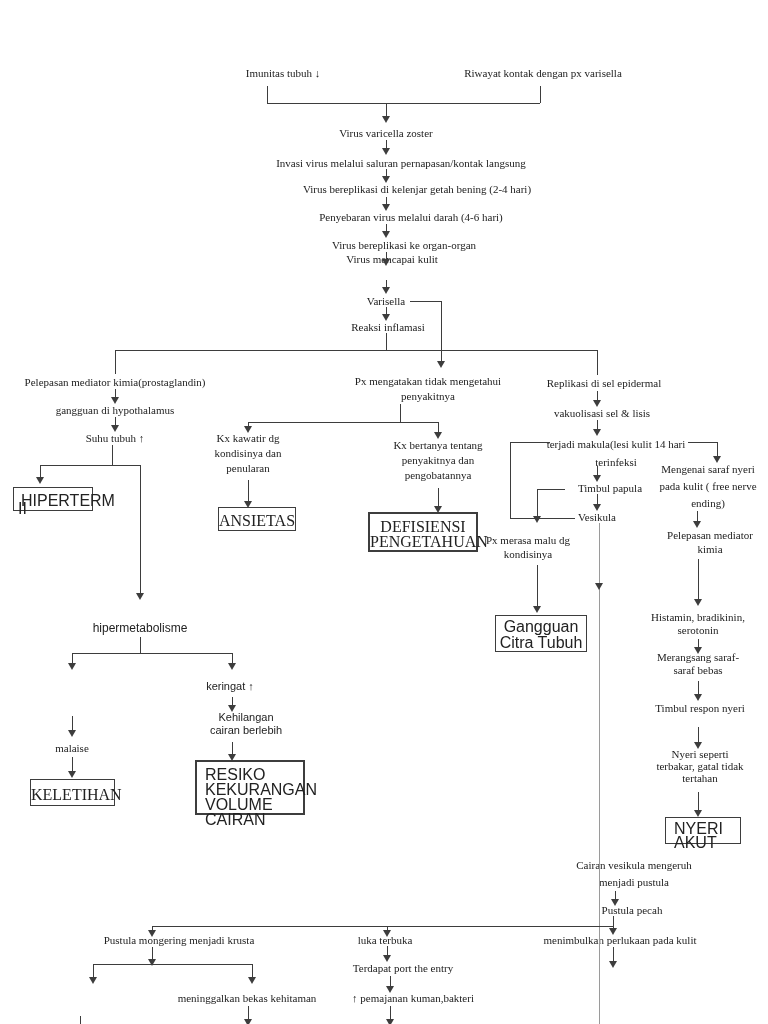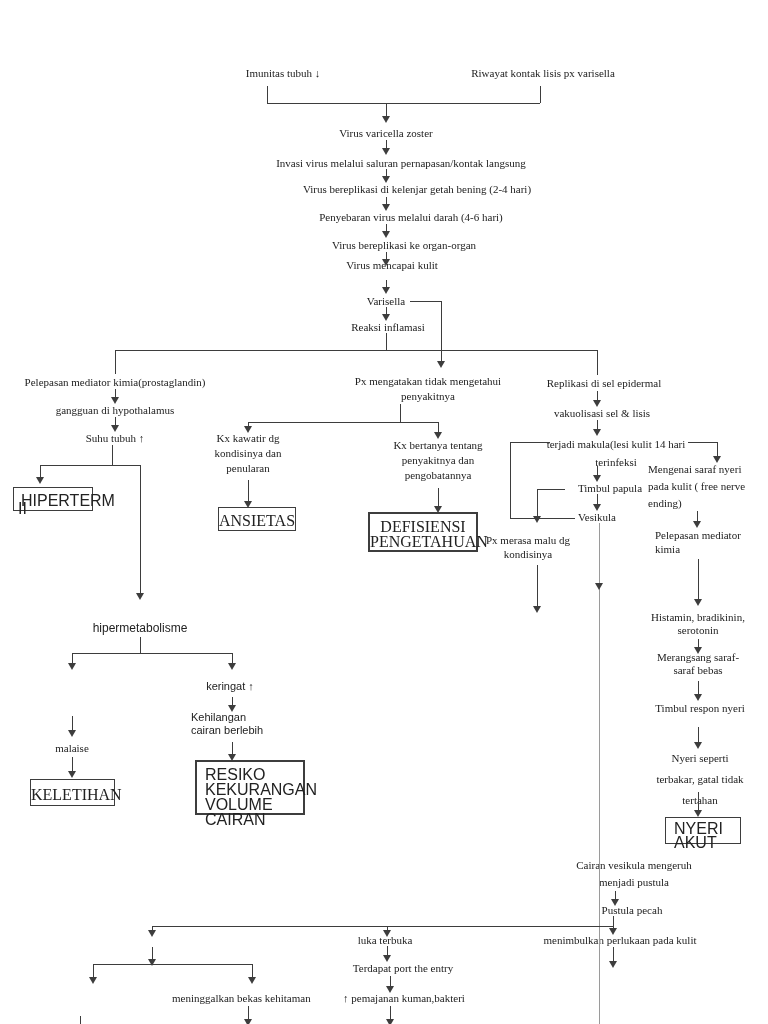--- a/index.html
+++ b/index.html
@@ -1,44 +1,44 @@
 <!DOCTYPE html>
 <html><head>
 <meta charset="utf-8">
 <style>
   html,body{margin:0;padding:0;background:#ffffff;}
   #page{position:relative;width:768px;height:1024px;background:#ffffff;overflow:hidden;
         font-family:"Liberation Serif", serif;color:#222222;}
   .n{position:absolute;font-size:11px;line-height:14px;text-align:center;white-space:pre-line;}
   .sans{font-family:"Liberation Sans", sans-serif;}
-  .la{text-align:left;}
+  .la{text-align:center;}
   .box{position:absolute;border:1px solid #3d3d3d;box-sizing:border-box;font-size:16px;
        text-align:center;white-space:pre-line;}
   .b2{border-width:2px;}
   .vline,.hline{position:absolute;background:#3d3d3d;}
   .vline{width:1px;}
   .hline{height:1px;}
   .gline{position:absolute;width:1px;background:#9a9a9a;}
   .arr{position:absolute;width:0;height:0;border-left:4px solid transparent;
        border-right:4px solid transparent;border-top:7px solid #3d3d3d;}
 </style>
 </head>
 <body>
 
 <div id="page">
 
   <div class="n" style="left:218px;top:66px;width:130px">Imunitas tubuh ↓</div>
-  <div class="n" style="left:443px;top:66px;width:200px">Riwayat kontak lisis px varisella</div>
+  <div class="n" style="left:443px;top:66px;width:200px">Riwayat kontak dengan px varisella</div>
 
   <div class="n" style="left:306px;top:126px;width:160px">Virus varicella zoster</div>
   <div class="n" style="left:236px;top:156px;width:330px">Invasi virus melalui saluran pernapasan/kontak langsung</div>
   <div class="n" style="left:267px;top:182px;width:300px">Virus bereplikasi di kelenjar getah bening (2-4 hari)</div>
   <div class="n" style="left:261px;top:210px;width:300px">Penyebaran virus melalui darah (4-6 hari)</div>
   <div class="n" style="left:304px;top:238px;width:200px">Virus bereplikasi ke organ-organ</div>
-  <div class="n" style="left:292px;top:258px;width:200px">Virus mencapai kulit</div>
+  <div class="n" style="left:292px;top:252px;width:200px">Virus mencapai kulit</div>
   <div class="n" style="left:336px;top:294px;width:100px">Varisella</div>
   <div class="n" style="left:313px;top:320px;width:150px">Reaksi inflamasi</div>
 
   <div class="n" style="left:15px;top:375px;width:200px">Pelepasan mediator kimia(prostaglandin)</div>
   <div class="n" style="left:15px;top:403px;width:200px">gangguan di hypothalamus</div>
   <div class="n" style="left:40px;top:431px;width:150px">Suhu tubuh ↑</div>
   <div class="box sans" style="left:13px;top:487px;width:80px;height:24px;text-align:left">
     <span style="position:absolute;left:7px;top:4px">HIPERTERM</span>
     <span style="position:absolute;left:4px;bottom:-8px">II</span>
   </div>
@@ -58,47 +58,50 @@
 kondisinya dan
 penularan</div>
   <div class="box" style="left:218px;top:507px;width:78px;height:24px;padding-top:4px">ANSIETAS</div>
   <div class="n" style="left:378px;top:438px;width:120px;line-height:15px">Kx bertanya tentang
 penyakitnya dan
 pengobatannya</div>
   <div class="box b2" style="left:368px;top:512px;width:110px;height:40px;padding-top:5px;line-height:15px">DEFISIENSI
 PENGETAHUAN</div>
   <div class="n" style="left:468px;top:533px;width:120px">Px merasa malu dg
 kondisinya</div>
+  <div class="box sans" style="left:495px;top:615px;width:92px;height:37px;padding-top:3px;line-height:16px">Gangguan
+Citra Tubuh</div>
 
   <div class="n" style="left:524px;top:376px;width:160px">Replikasi di sel epidermal</div>
   <div class="n" style="left:522px;top:406px;width:160px">vakuolisasi sel &amp; lisis</div>
   <div class="n" style="left:516px;top:435px;width:200px;line-height:18px">terjadi makula(lesi kulit 14 hari
 terinfeksi</div>
   <div class="n" style="left:560px;top:481px;width:100px">Timbul papula</div>
   <div class="n" style="left:547px;top:510px;width:100px">Vesikula</div>
   <div class="n la" style="left:648px;top:461px;width:120px;line-height:17px">Mengenai saraf nyeri
 pada kulit ( free nerve
 ending)</div>
   <div class="n la" style="left:655px;top:528px;width:110px;line-height:14px">Pelepasan mediator
 kimia</div>
   <div class="n" style="left:638px;top:611px;width:120px;line-height:13px">Histamin, bradikinin,
 serotonin</div>
   <div class="n" style="left:638px;top:651px;width:120px;line-height:13px">Merangsang saraf-
 saraf bebas</div>
   <div class="n" style="left:640px;top:701px;width:120px">Timbul respon nyeri</div>
-  <div class="n" style="left:635px;top:748px;width:130px;line-height:21px">Nyeri seperti
+  <div class="n" style="left:635px;top:748px;width:130px;line-height:12px">Nyeri seperti
 terbakar, gatal tidak
 tertahan</div>
   <div class="box sans" style="left:665px;top:817px;width:76px;height:27px;text-align:left;padding:4px 0 0 8px;line-height:14px;overflow:visible">NYERI
 AKUT</div>
 
   <div class="n" style="left:554px;top:857px;width:160px;line-height:17px">Cairan vesikula mengeruh
 menjadi pustula</div>
   <div class="n" style="left:572px;top:903px;width:120px">Pustula pecah</div>
   <div class="n" style="left:530px;top:933px;width:180px">menimbulkan perlukaan pada kulit</div>
+  <div class="n la" style="left:64px;top:933px;width:230px">Pustula mongering menjadi krusta</div>
   <div class="n" style="left:335px;top:933px;width:100px">luka terbuka</div>
   <div class="n" style="left:343px;top:961px;width:120px">Terdapat port the entry</div>
   <div class="n la" style="left:343px;top:991px;width:140px">↑ pemajanan kuman,bakteri</div>
   <div class="n la" style="left:172px;top:991px;width:150px">meninggalkan bekas kehitaman</div>
 
 <div class="vline" style="left: 267px; top: 86px; height: 17px;"></div>
     <div class="vline" style="left: 540px; top: 86px; height: 17px;"></div>
     <div class="hline" style="left: 267px; top: 103px; width: 273px;"></div>
     <div class="vline" style="left: 386px; top: 103px; height: 13px;"></div>
     <div class="arr" style="left: 382px; top: 116px;"></div>

